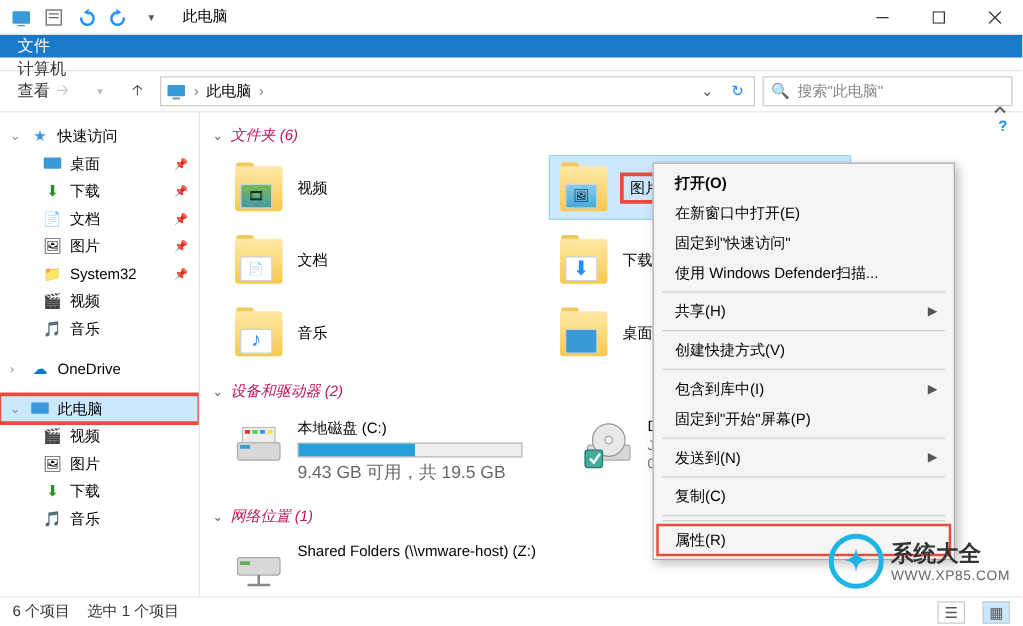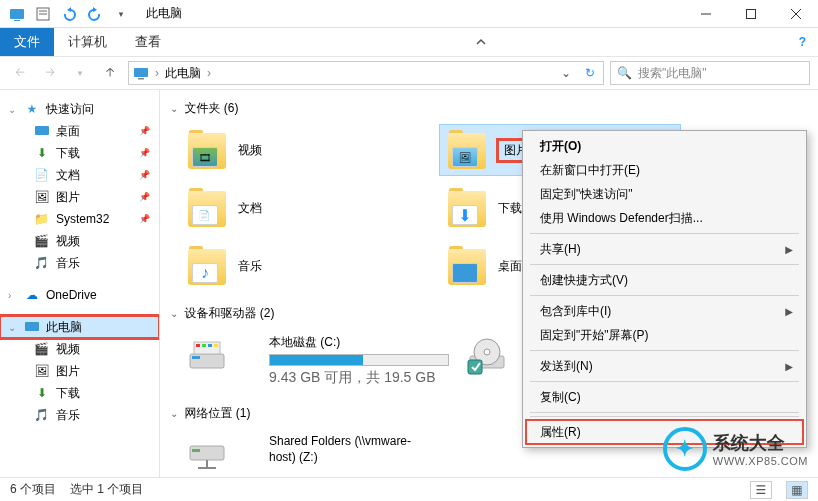--- a/index.html
+++ b/index.html
@@ -5,21 +5,21 @@
 * { margin: 0; padding: 0; box-sizing: border-box; font-family: "Microsoft YaHei", "Segoe UI", sans-serif; font-size: 12px; }
 body { background: #fff; width: 818px; height: 501px; overflow: hidden; position: relative; }
 
 .titlebar { height: 28px; display: flex; align-items: center; background: #fff; border-bottom: 1px solid #e0e0e0; }
 .titlebar .qat { display: flex; align-items: center; gap: 4px; padding: 0 6px; }
 .titlebar .qat-icon { width: 22px; height: 22px; display: flex; align-items: center; justify-content: center; color: #1e90ff; }
 .titlebar .title { margin-left: 8px; font-size: 12px; }
 .titlebar .win-controls { margin-left: auto; display: flex; }
 .titlebar .win-btn { width: 45px; height: 28px; display: flex; align-items: center; justify-content: center; color: #555; }
 
-.ribbon-tabs { height: 28px; display: flex; align-items: stretch; background: #fff; }
+.ribbon-tabs { height: 28px; display: flex; align-items: stretch; background: #fff; flex-direction: column; }
 .ribbon-tabs .tab { padding: 0 14px; display: flex; align-items: center; font-size: 13px; color: #333; }
 .ribbon-tabs .tab.file { background: #1979ca; color: #fff; }
 .ribbon-tabs .collapse { margin-left: auto; padding: 0 12px; display: flex; align-items: center; color: #555; }
 
 .navbar { height: 34px; display: flex; align-items: center; gap: 6px; padding: 4px 8px; border-top: 1px solid #e5e5e5; border-bottom: 1px solid #e5e5e5; }
 .nav-btn { width: 24px; height: 24px; display: flex; align-items: center; justify-content: center; color: #bbb; }
 .nav-btn.enabled { color: #333; }
 .addressbar { flex: 1; height: 24px; border: 1px solid #ccc; display: flex; align-items: center; padding: 0 4px; gap: 6px; }
 .addressbar .crumb { display: flex; align-items: center; gap: 4px; }
 .addressbar .chev { color: #888; }
@@ -34,40 +34,40 @@
 .side-item { display: flex; align-items: center; gap: 6px; padding: 2px 8px 2px 18px; height: 22px; }
 .side-item.root { padding-left: 8px; }
 .side-item .exp { width: 10px; color: #888; font-size: 10px; }
 .side-item .ico { width: 16px; height: 16px; display: flex; align-items: center; justify-content: center; }
 .side-item.selected { background: #cce8ff; }
 .highlight-red { outline: 3px solid #e74c3c; outline-offset: -1px; }
 
 .content { flex: 1; overflow: hidden; padding: 6px 0; position: relative; }
 .section-header { display: flex; align-items: center; gap: 6px; padding: 4px 10px; color: #1a1a1a; }
 .section-header .chev { color: #666; font-size: 10px; }
-.section-header .title { color: #000000; }
+.section-header .title { color: #be185d; font-style: italic; }
 
 .folder-grid { display: flex; flex-wrap: wrap; padding: 4px 10px 10px 20px; gap: 8px 20px; }
 .folder-item { width: 240px; height: 50px; display: flex; align-items: center; gap: 10px; padding: 2px 6px; }
 .folder-item.selected { background: #cce8ff; outline: 1px solid #99d1ff; }
 .folder-icon { width: 42px; height: 42px; position: relative; }
 .folder-back { position: absolute; inset: 4px 2px 2px 2px; background: linear-gradient(#ffe9a8, #f7c94b); border-radius: 2px 2px 3px 3px; }
 .folder-tab { position: absolute; top: 1px; left: 3px; width: 14px; height: 6px; background: #f3c85a; border-radius: 2px 2px 0 0; }
 .folder-overlay { position: absolute; bottom: 4px; left: 6px; width: 26px; height: 20px; background: #fff; border: 1px solid #d0d0d0; border-radius: 2px; display: flex; align-items: center; justify-content: center; font-size: 10px; }
 .folder-label { font-size: 12px; }
 
 .drive-item { width: 260px; display: flex; gap: 10px; padding: 4px 6px; }
 .drive-icon { width: 42px; height: 42px; display: flex; align-items: center; justify-content: center; }
-.drive-info { flex: 1; margin-left: 31px; }
+.drive-info { flex: 1; }
 .drive-name { font-size: 12px; margin-bottom: 3px; }
 .drive-bar { width: 180px; height: 12px; border: 1px solid #b8b8b8; background: #eee; position: relative; margin-bottom: 3px; }
 .drive-fill { position: absolute; left: 0; top: 0; bottom: 0; background: #26a0da; }
 .drive-text { font-size: 14px; color: #666; }
 
-.context-menu { position: absolute; top: 130px; left: 522px; width: 285px; background: #f5f5f5; border: 1px solid #aaa; box-shadow: 3px 3px 8px rgba(0,0,0,0.25); padding: 3px; z-index: 100; }
+.context-menu { position: absolute; top: 130px; left: 522px; width: 242px; background: #f5f5f5; border: 1px solid #aaa; box-shadow: 3px 3px 8px rgba(0,0,0,0.25); padding: 3px; z-index: 100; }
 .menu-item { height: 24px; display: flex; align-items: center; padding: 0 30px 0 14px; position: relative; font-size: 12px; }
 .menu-item.bold { font-weight: bold; }
 .menu-item .arrow { position: absolute; right: 10px; color: #555; font-size: 10px; }
 .menu-sep { height: 1px; background: #d0d0d0; margin: 3px 4px; }
 .menu-item.highlight { outline: 2px solid #e74c3c; outline-offset: -1px; }
 
 .statusbar { height: 24px; border-top: 1px solid #e5e5e5; display: flex; align-items: center; padding: 0 10px; gap: 14px; font-size: 12px; color: #333; }
 .statusbar .spacer { flex: 1; }
 .view-toggle { width: 22px; height: 18px; border: 1px solid #ccc; display: flex; align-items: center; justify-content: center; color: #555; }
 

